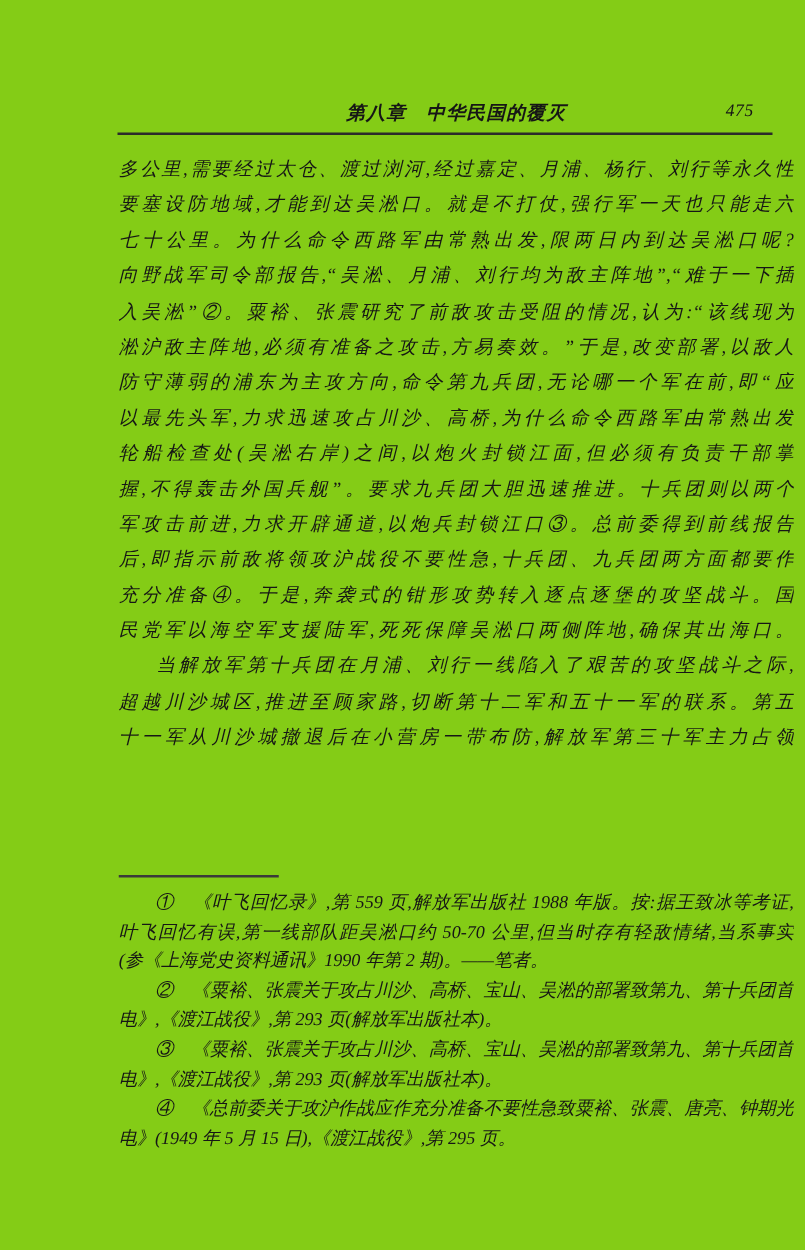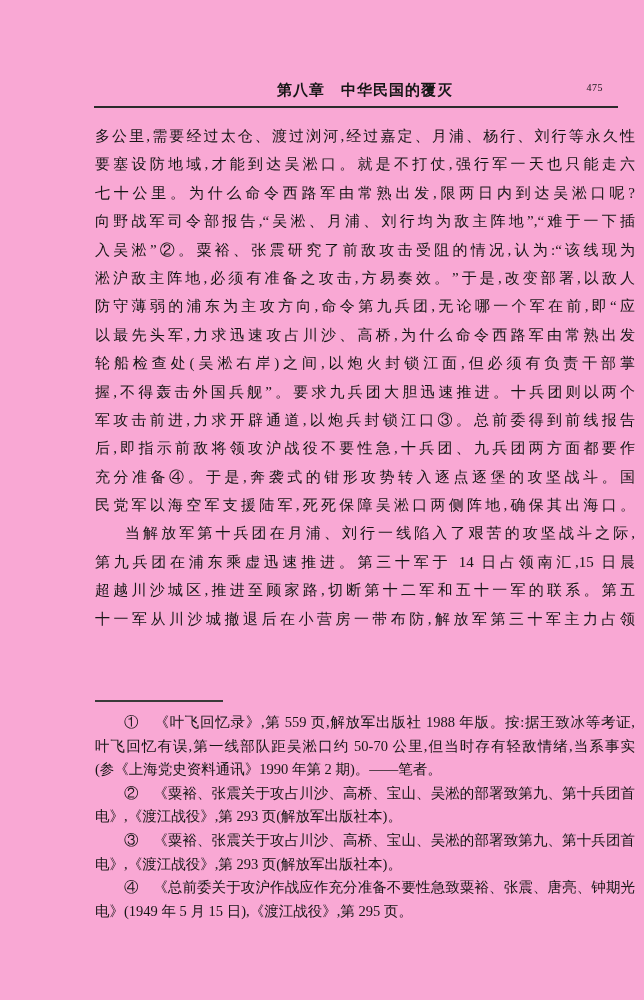--- a/index.html
+++ b/index.html
@@ -1,44 +1,45 @@
 <!DOCTYPE html>
 <html><head>
 <meta charset="utf-8">
 <style>
   html, body { margin: 0; padding: 0; }
   body { background: #e9e9e9; }
   .page {
     position: relative;
     width: 644px;
     height: 1000px;
-    background: #f9a8d4;
+    background: #84cc16;
     font-family: "Liberation Serif", "DejaVu Serif", serif;
     color: #161616;
     overflow: hidden;
+    font-style: italic;
   }
   .header {
     position: absolute;
     top: 81px;
     left: 95px;
     width: 540px;
     height: 20px;
     font-size: 15px;
     text-align: center;
   }
   .header .chapter {
     font-weight: bold;
     letter-spacing: 1px;
   }
   .header .pagenum {
     position: absolute;
     top: 1px;
     right: 32px;
     font-weight: normal;
-    font-size: 10px;
+    font-size: 14px;
     letter-spacing: 0.5px;
   }
   .rule {
     position: absolute;
     top: 106px;
     left: 94px;
     width: 524px;
     height: 2px;
     background: #2b2b2b;
   }
@@ -108,21 +109,20 @@
     <div class="bline">淞沪敌主阵地,必须有准备之攻击,方易奏效。”于是,改变部署,以敌人</div>
     <div class="bline">防守薄弱的浦东为主攻方向,命令第九兵团,无论哪一个军在前,即“应</div>
     <div class="bline">以最先头军,力求迅速攻占川沙、高桥,为什么命令西路军由常熟出发</div>
     <div class="bline">轮船检查处(吴淞右岸)之间,以炮火封锁江面,但必须有负责干部掌</div>
     <div class="bline">握,不得轰击外国兵舰”。要求九兵团大胆迅速推进。十兵团则以两个</div>
     <div class="bline">军攻击前进,力求开辟通道,以炮兵封锁江口③。总前委得到前线报告</div>
     <div class="bline">后,即指示前敌将领攻沪战役不要性急,十兵团、九兵团两方面都要作</div>
     <div class="bline">充分准备④。于是,奔袭式的钳形攻势转入逐点逐堡的攻坚战斗。国</div>
     <div class="bline">民党军以海空军支援陆军,死死保障吴淞口两侧阵地,确保其出海口。</div>
     <div class="bline indent">当解放军第十兵团在月浦、刘行一线陷入了艰苦的攻坚战斗之际,</div>
-    <div class="bline">第九兵团在浦东乘虚迅速推进。第三十军于 14 日占领南汇,15 日晨</div>
     <div class="bline">超越川沙城区,推进至顾家路,切断第十二军和五十一军的联系。第五</div>
     <div class="bline">十一军从川沙城撤退后在小营房一带布防,解放军第三十军主力占领</div>
   </div>
 
   <div class="fnrule"></div>
 
   <div class="fn-block">
     <div class="fline indent">①　《叶飞回忆录》,第 559 页,解放军出版社 1988 年版。按:据王致冰等考证,</div>
     <div class="fline">叶飞回忆有误,第一线部队距吴淞口约 50-70 公里,但当时存有轻敌情绪,当系事实</div>
     <div class="fline short">(参《上海党史资料通讯》1990 年第 2 期)。——笔者。</div>

